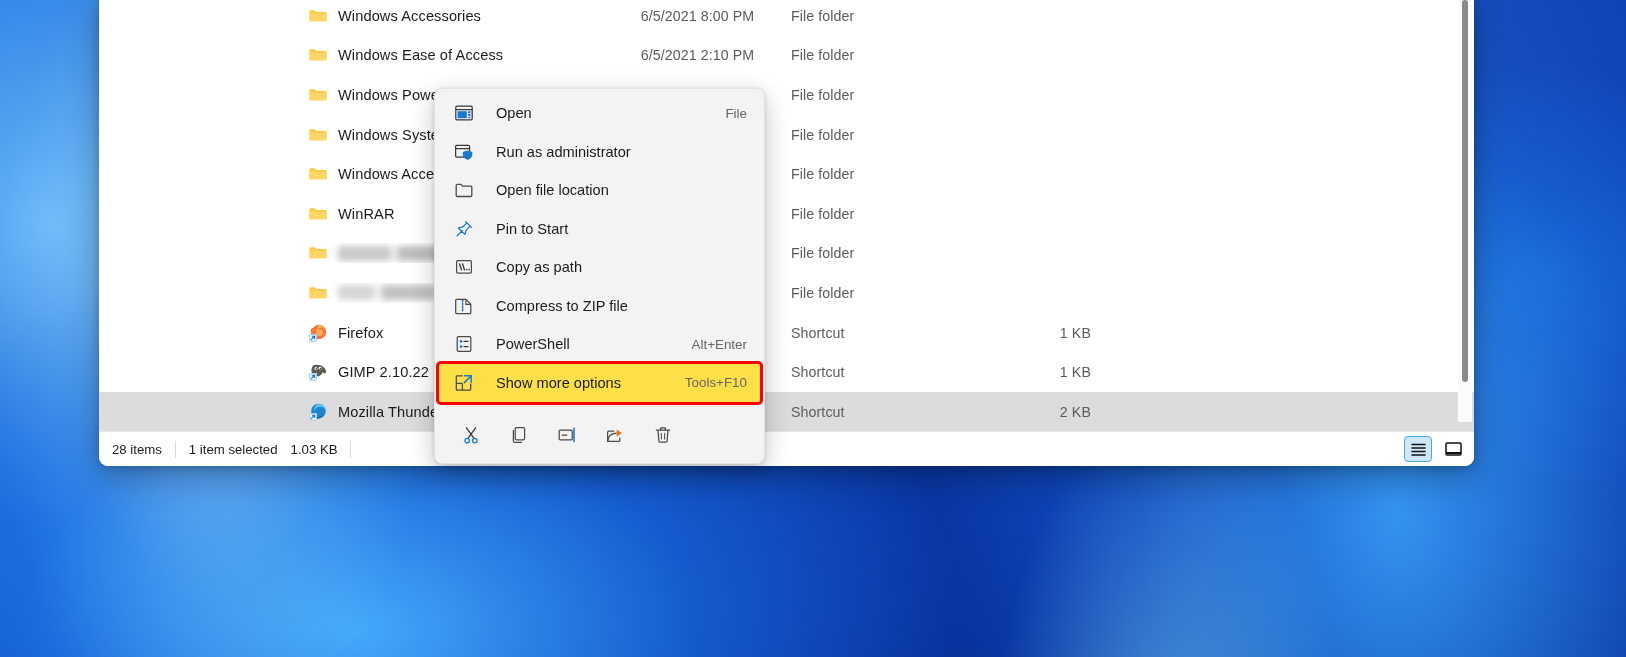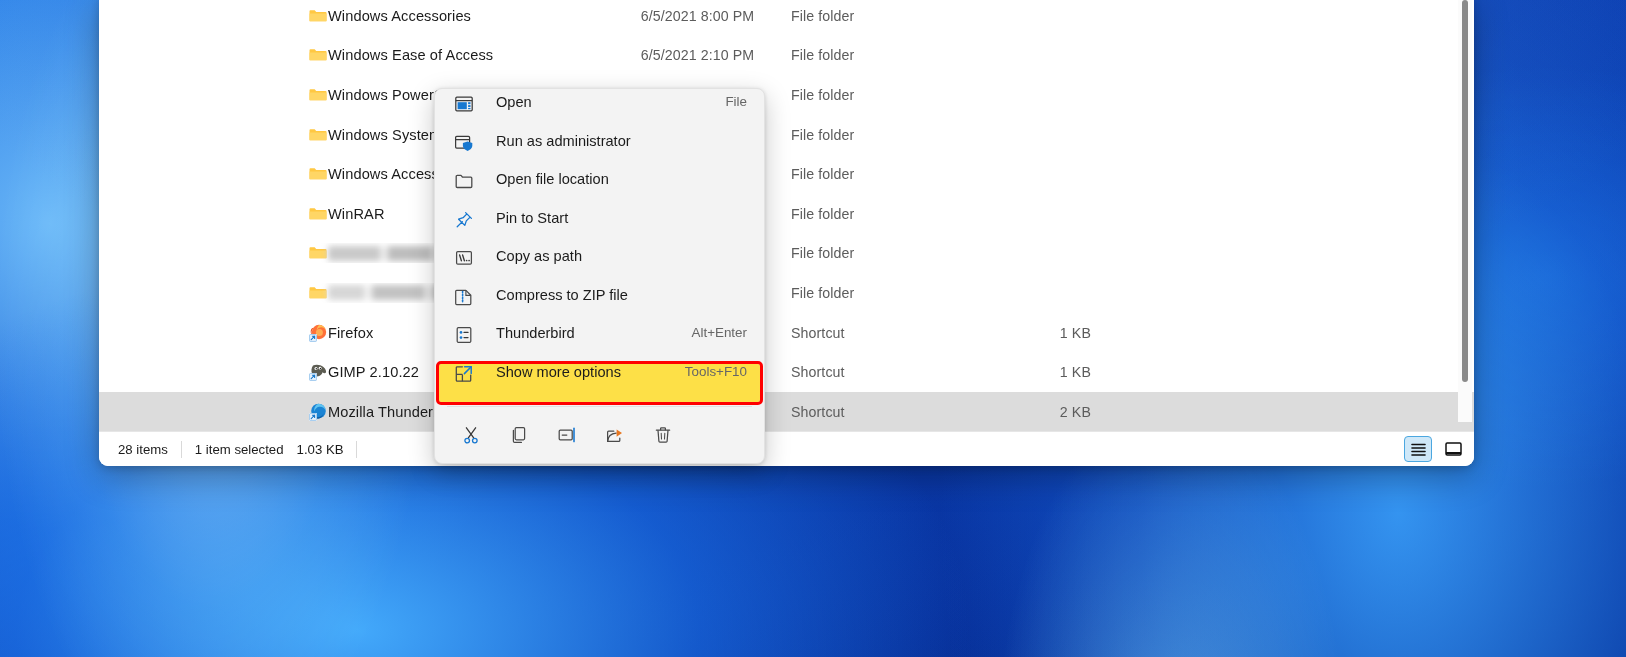--- a/index.html
+++ b/index.html
@@ -65,20 +65,21 @@
     padding-left: 209px;
     font-size: 14.6px;
     color: #1b1b1b;
     letter-spacing: .1px;
   }
   .file-row.selected { background: #dcdcdc; }
   .file-row .cell-name {
     width: 296px;
     display: flex;
     align-items: center;
+    gap: 10px;
     overflow: hidden;
     white-space: nowrap;
   }
   .file-row .cell-date {
     width: 187px;
     color: #5c5c5c;
     font-size: 14.2px;
     text-align: center;
     white-space: nowrap;
   }
@@ -124,21 +125,21 @@
 
   
   #status-bar {
     position: absolute;
     left: 0; right: 0; bottom: 0;
     height: 35px;
     background: #fff;
     border-top: 1px solid #e6e6e6;
     display: flex;
     align-items: center;
-    padding-left: 19px;
+    padding-left: 13px;
     font-size: 13.2px;
     color: #1b1b1b;
   }
   #status-bar .stat { padding: 0 13px 0 0; white-space: nowrap; }
   #status-bar .sep {
     width: 1px; height: 17px; background: #d9d9d9; margin-right: 13px;
   }
   #status-bar .spacer { flex: 1; }
   .view-btn {
     width: 28px; height: 26px;
@@ -172,20 +173,21 @@
     background: #f3f3f3;
     border: 1px solid #e2e2e2;
     border-radius: 8px;
     box-shadow: 0 8px 26px rgba(0,0,0,.22), 0 1px 4px rgba(0,0,0,.14);
     padding: 5px 4px 4px 4px;
     overflow: hidden;
   }
   .menu-item {
     height: 38.5px;
     display: flex;
+    align-items: center;
     padding: 0 9px 0 15px;
     border-radius: 5px;
     font-size: 14.6px;
     color: #1b1b1b;
   }
   .menu-item .mi-icon {
     width: 20px; height: 20px; flex: 0 0 20px;
     margin-right: 22px;
     display: flex; align-items: center; justify-content: center;
   }
@@ -511,21 +513,21 @@
           <svg viewBox="0 0 20 20" width="20" height="20">
             <rect x="3.2" y="2.6" width="13.6" height="14.8" rx="1.2" fill="none" stroke="#4a4a4a" stroke-width="1.25"></rect>
             <circle cx="7" cy="7.4" r="1.35" fill="#1878d0"></circle>
             <circle cx="7" cy="12.6" r="1.35" fill="#1878d0"></circle>
             <g stroke="#3a3a3a" stroke-width="1.25" stroke-linecap="round">
               <line x1="10" y1="7.4" x2="14" y2="7.4"></line>
               <line x1="10" y1="12.6" x2="14" y2="12.6"></line>
             </g>
           </svg>
         </span>
-        <span class="mi-label">Thunderbird</span>
+        <span class="mi-label">PowerShell</span>
         <span class="mi-accel">Alt+Enter</span>
       </div>
       <div class="menu-item highlighted">
         <span class="mi-icon">
           <svg viewBox="0 0 20 20" width="20" height="20">
             <path d="M10.6 2.8h6.6v6.6" fill="none" stroke="#1878d0" stroke-width="1.5" stroke-linecap="round" stroke-linejoin="round"></path>
             <line x1="17.2" y1="2.8" x2="10.4" y2="9.6" stroke="#1878d0" stroke-width="1.5" stroke-linecap="round"></line>
             <path d="M8.4 2.8H3.2a.9.9 0 0 0-.9.9v12.6a.9.9 0 0 0 .9.9h12.6a.9.9 0 0 0 .9-.9v-5.2" fill="none" stroke="#4a4a4a" stroke-width="1.3" stroke-linecap="round" stroke-linejoin="round"></path>
             <path d="M8.4 10.4H2.3M8.4 10.4v6.8" fill="none" stroke="#4a4a4a" stroke-width="1.3"></path>
           </svg>

